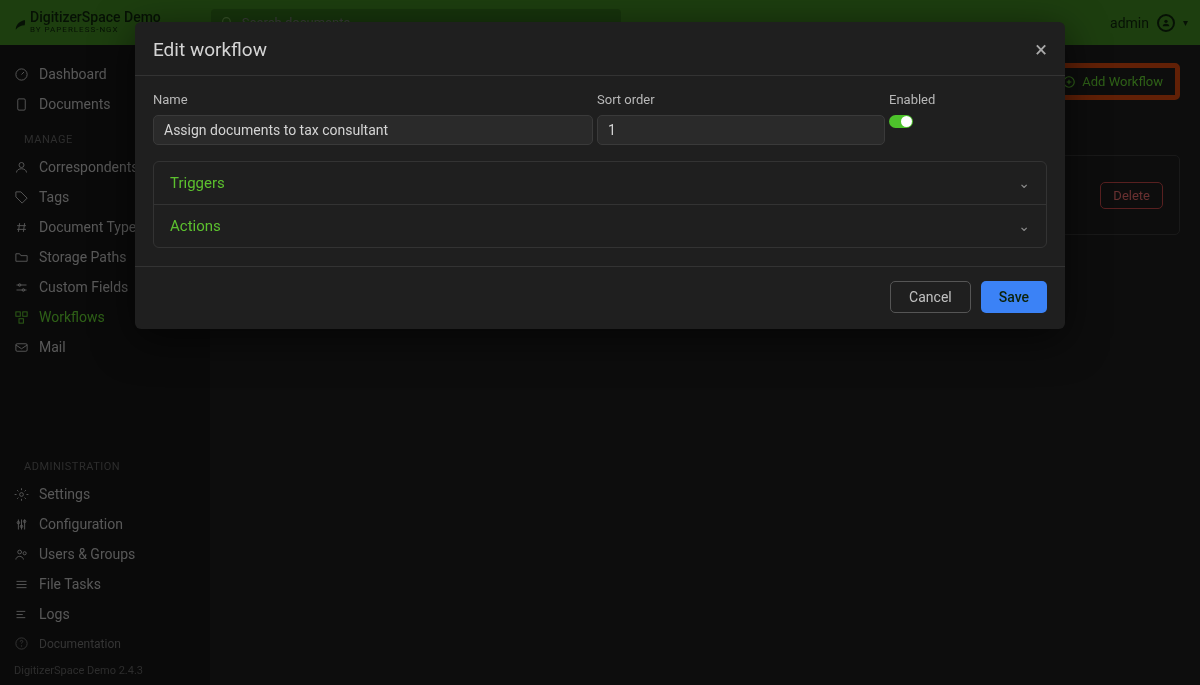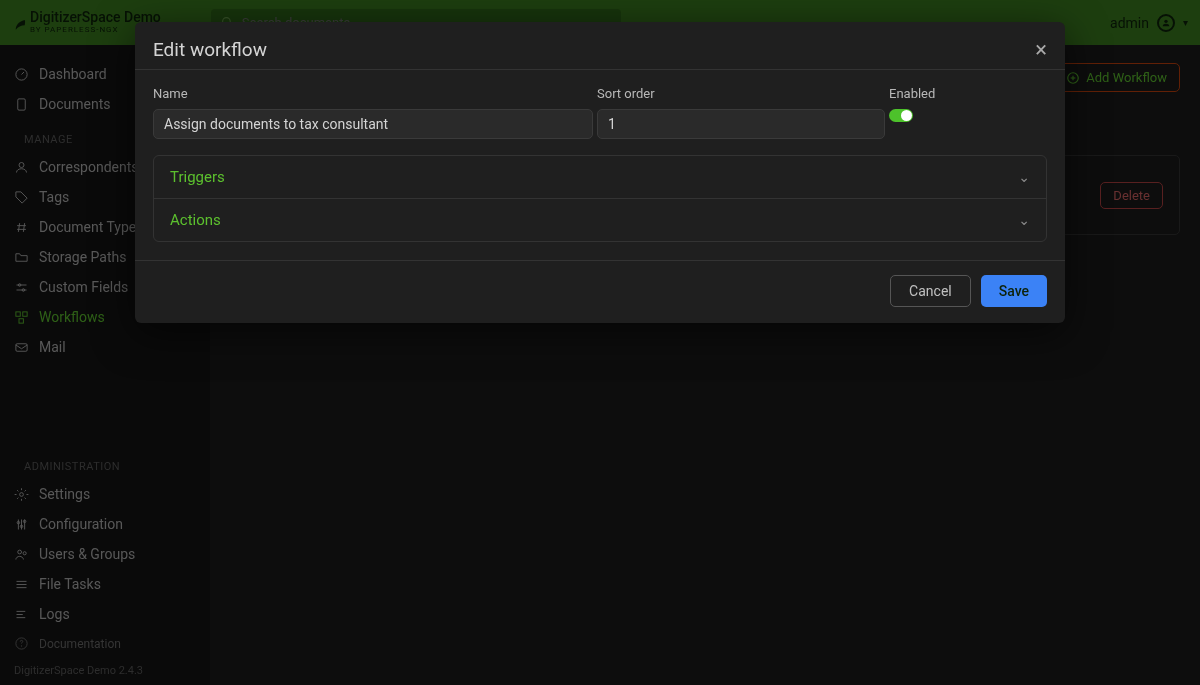--- a/index.html
+++ b/index.html
@@ -134,21 +134,21 @@
 }
 .content {
   flex: 1;
   padding: 18px 20px;
   position: relative;
 }
 .add-workflow-btn {
   position: absolute;
   right: 20px;
   top: 18px;
-  border: 1px solid #c2410c;
+  border: 5px solid #c2410c;
   color: #5cc02e;
   background: transparent;
   padding: 6px 12px;
   border-radius: 5px;
   font-size: 13px;
   display: flex;
   align-items: center;
   gap: 6px;
   cursor: pointer;
 }
@@ -187,21 +187,21 @@
   width: 930px;
   background: #1f1f1f;
   border-radius: 6px;
   z-index: 20;
   box-shadow: 0 10px 40px rgba(0,0,0,0.6);
 }
 .modal-header {
   display: flex;
   justify-content: space-between;
   align-items: center;
-  padding: 16px 18px 8px 18px;
+  padding: 16px 18px 14px 18px;
   border-bottom: 1px solid #333;
 }
 .modal-title {
   font-size: 19px;
   color: #d4d4d4;
   font-weight: 400;
 }
 .close-x {
   color: #aaa;
   font-size: 22px;

